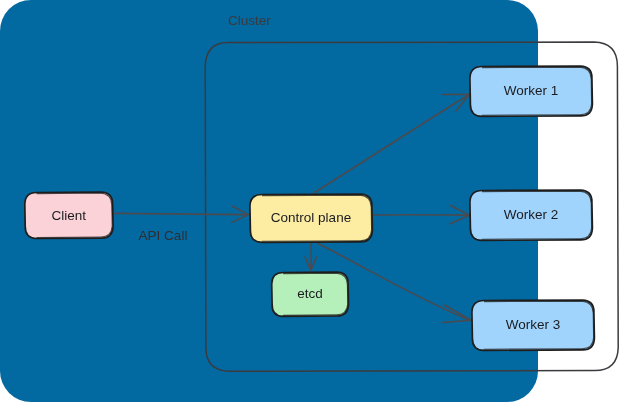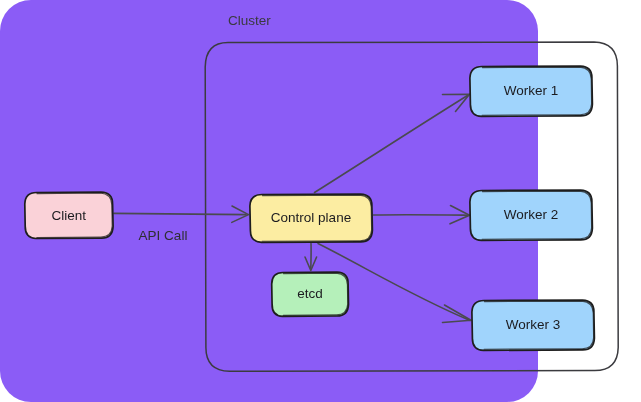--- a/index.html
+++ b/index.html
@@ -10,21 +10,21 @@
   body {
     font-family: "Liberation Sans", sans-serif;
     width: 641px;
     height: 402px;
     overflow: hidden;
   }
   #canvas {
     position: relative;
     width: 538px;
     height: 402px;
-    background: #8b5cf6;
+    background: #0369a1;
     border-radius: 31px;
   }
   svg#diagram {
     position: absolute;
     left: 0;
     top: 0;
     width: 641px;
     height: 402px;
   }
   .node-label {

